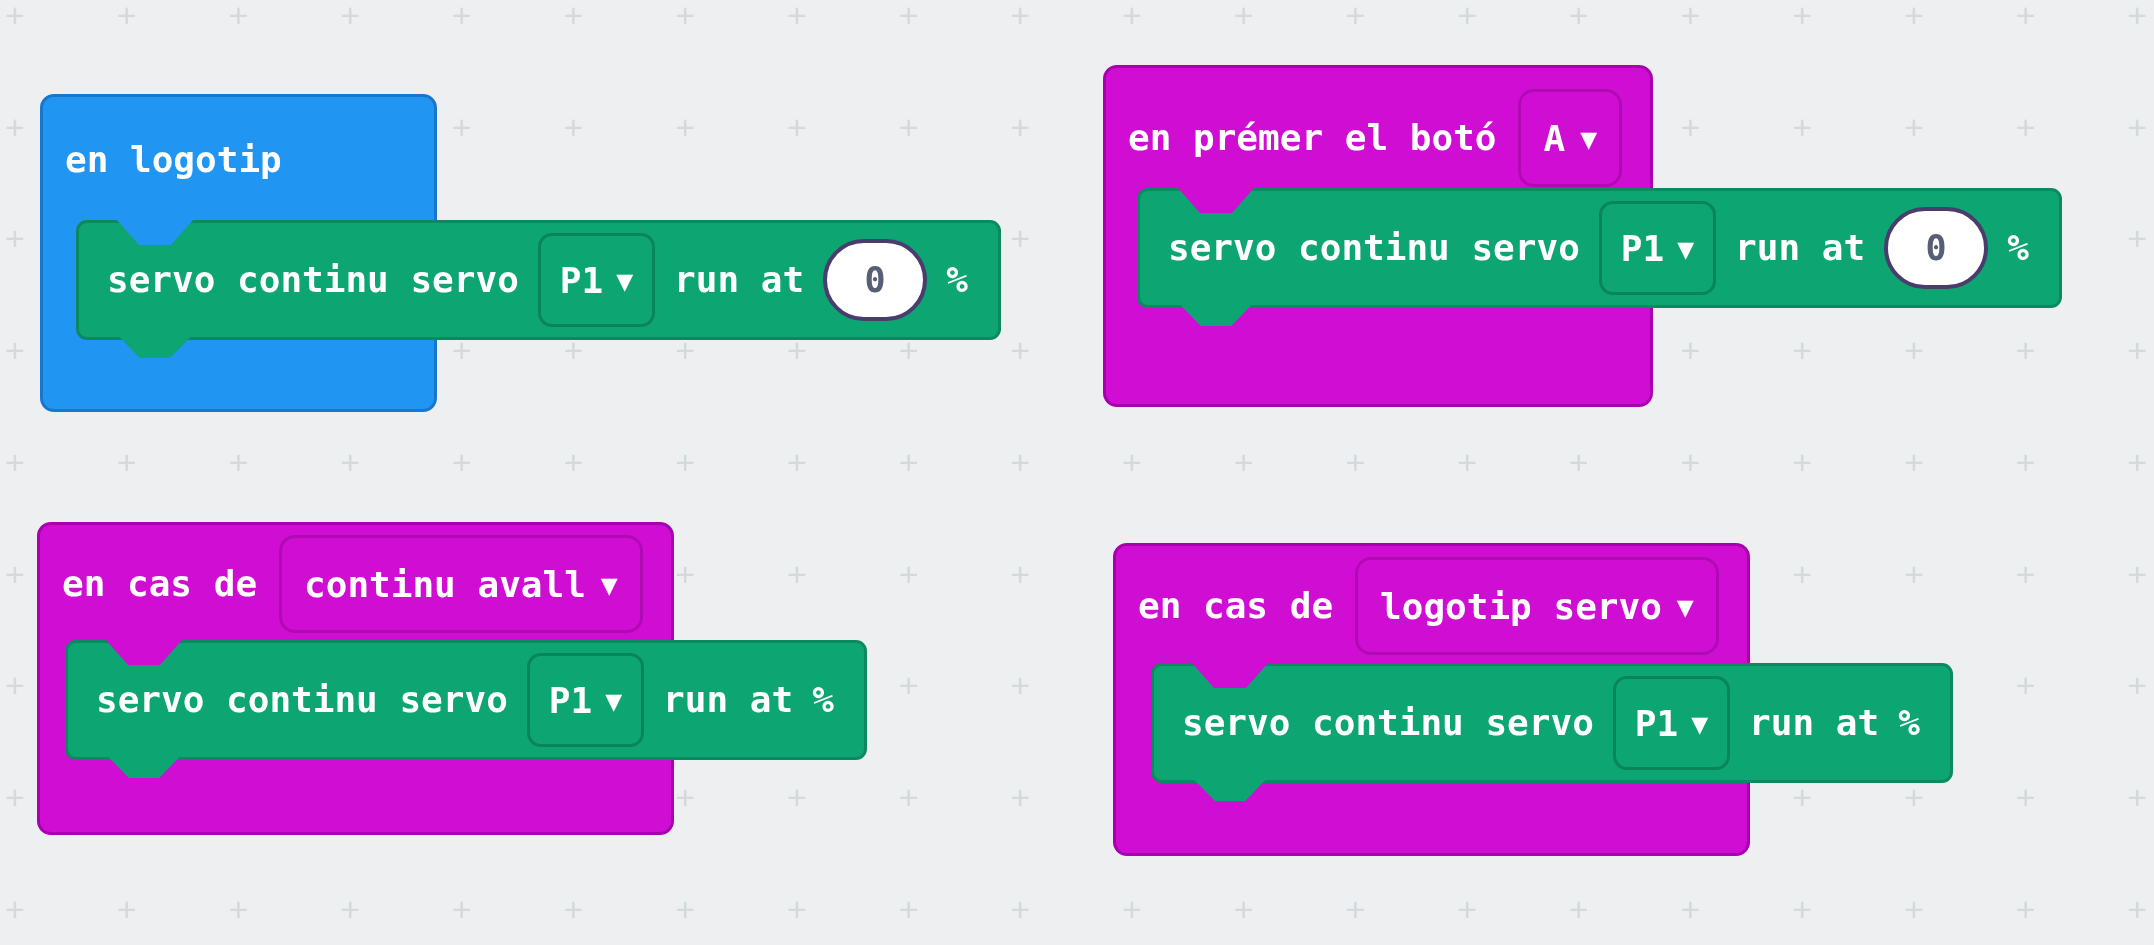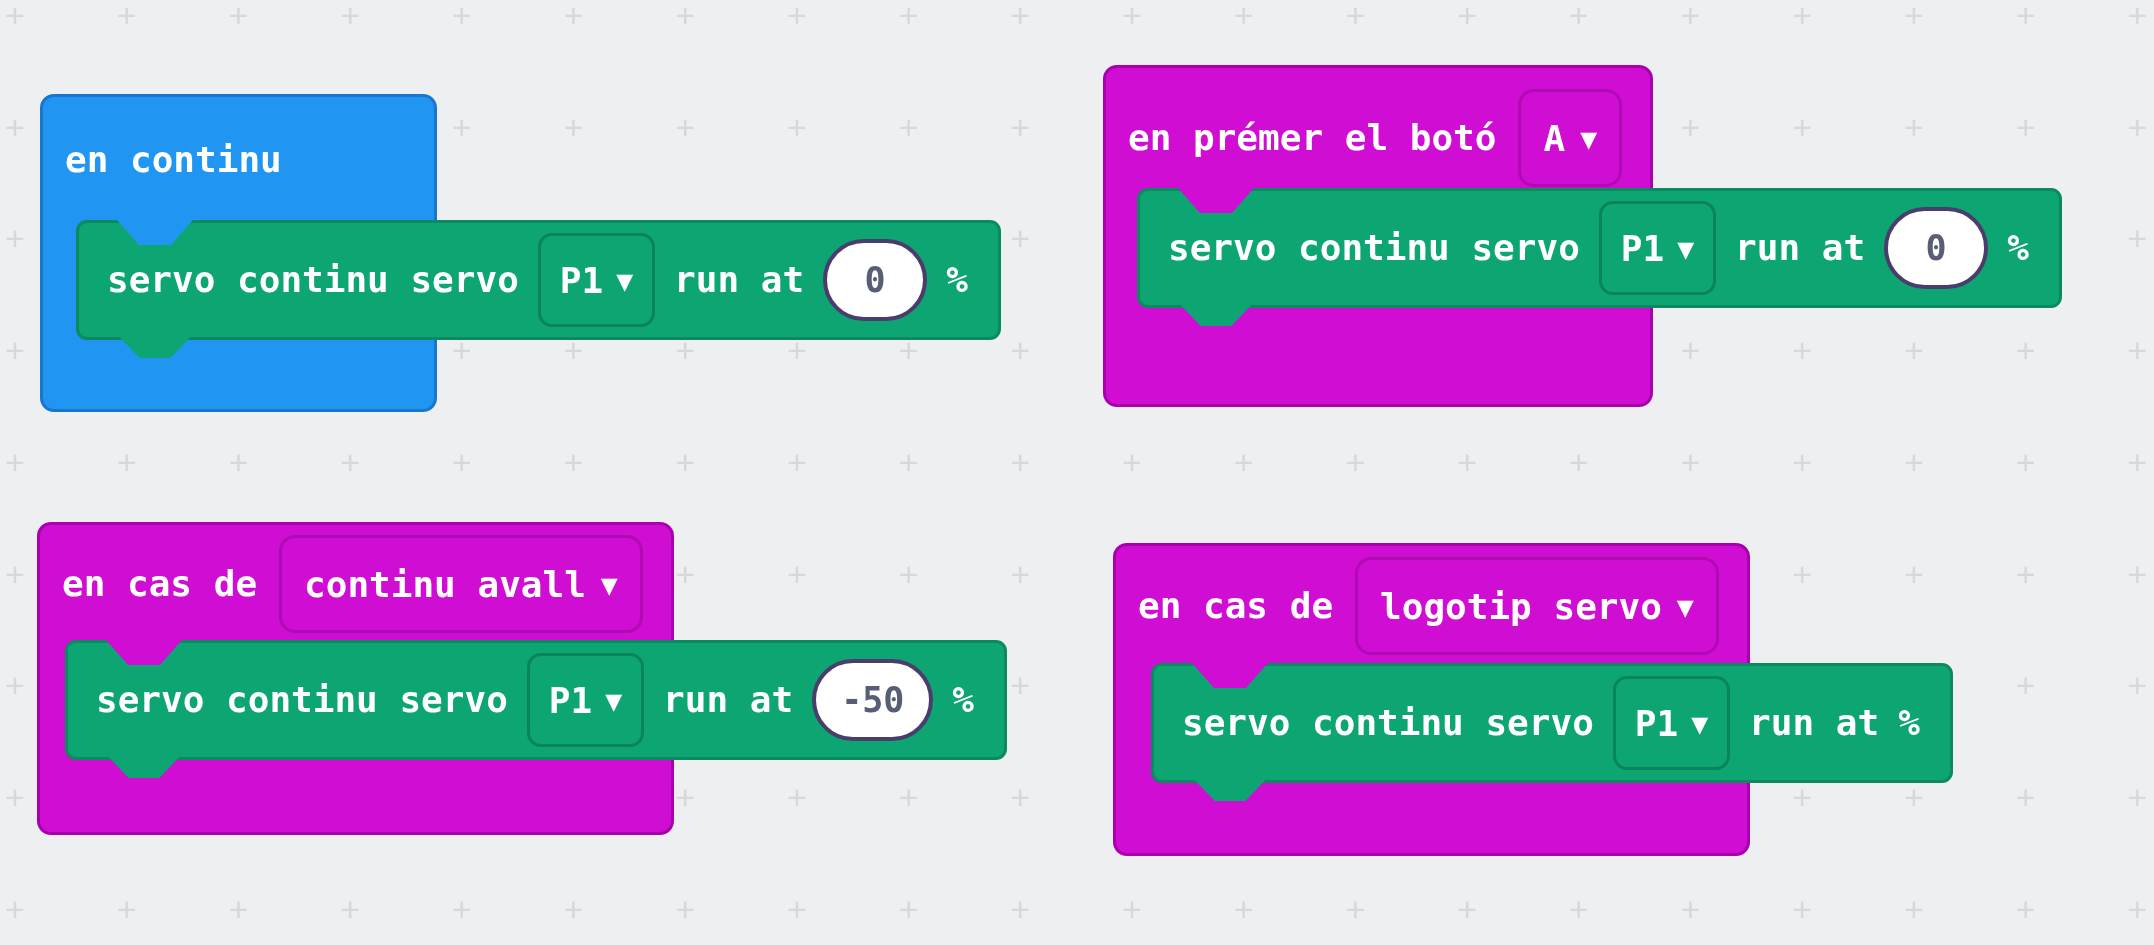--- a/index.html
+++ b/index.html
@@ -240,21 +240,21 @@
     <span class="plus" style="left: 2137.3px; top: 461.8px;">+</span>
     <span class="plus" style="left: 2137.3px; top: 573.5px;">+</span>
     <span class="plus" style="left: 2137.3px; top: 685.2px;">+</span>
     <span class="plus" style="left: 2137.3px; top: 796.9px;">+</span>
     <span class="plus" style="left: 2137.3px; top: 908.6px;">+</span>
   </div>
 
 <div class="group" style="left:40px;top:94px;--behind:var(--event-blue);">
   <div class="container blue" style="width:397px;height:318px;">
     <div class="header" style="height:126px;">
-      <span class="blabel">en continu</span>
+      <span class="blabel">en logotip</span>
     </div>
   </div>
   <div class="stmt" style="left:36px;top:126px;">
     <span class="notch"></span>
     <span class="bump"></span>
     <span class="blabel">servo continu servo</span>
     <span class="dd on-green">
       <span>P1</span>
       <span class="tri">▼</span>
     </span>
@@ -300,21 +300,20 @@
   </div>
   <div class="stmt" style="left:28px;top:118px;">
     <span class="notch"></span>
     <span class="bump"></span>
     <span class="blabel">servo continu servo</span>
     <span class="dd on-green">
       <span>P1</span>
       <span class="tri">▼</span>
     </span>
     <span class="blabel">run at</span>
-    <span class="numfield">-50</span>
     <span class="blabel">%</span>
   </div>
 </div>
 
 <div class="group" style="left:1113px;top:543px;--behind:var(--event-magenta);">
   <div class="container magenta" style="height:313px;">
     <div class="header" style="height:120px;">
       <span class="blabel">en cas de</span>
       <span class="dd on-magenta">
         <span>logotip servo</span>

